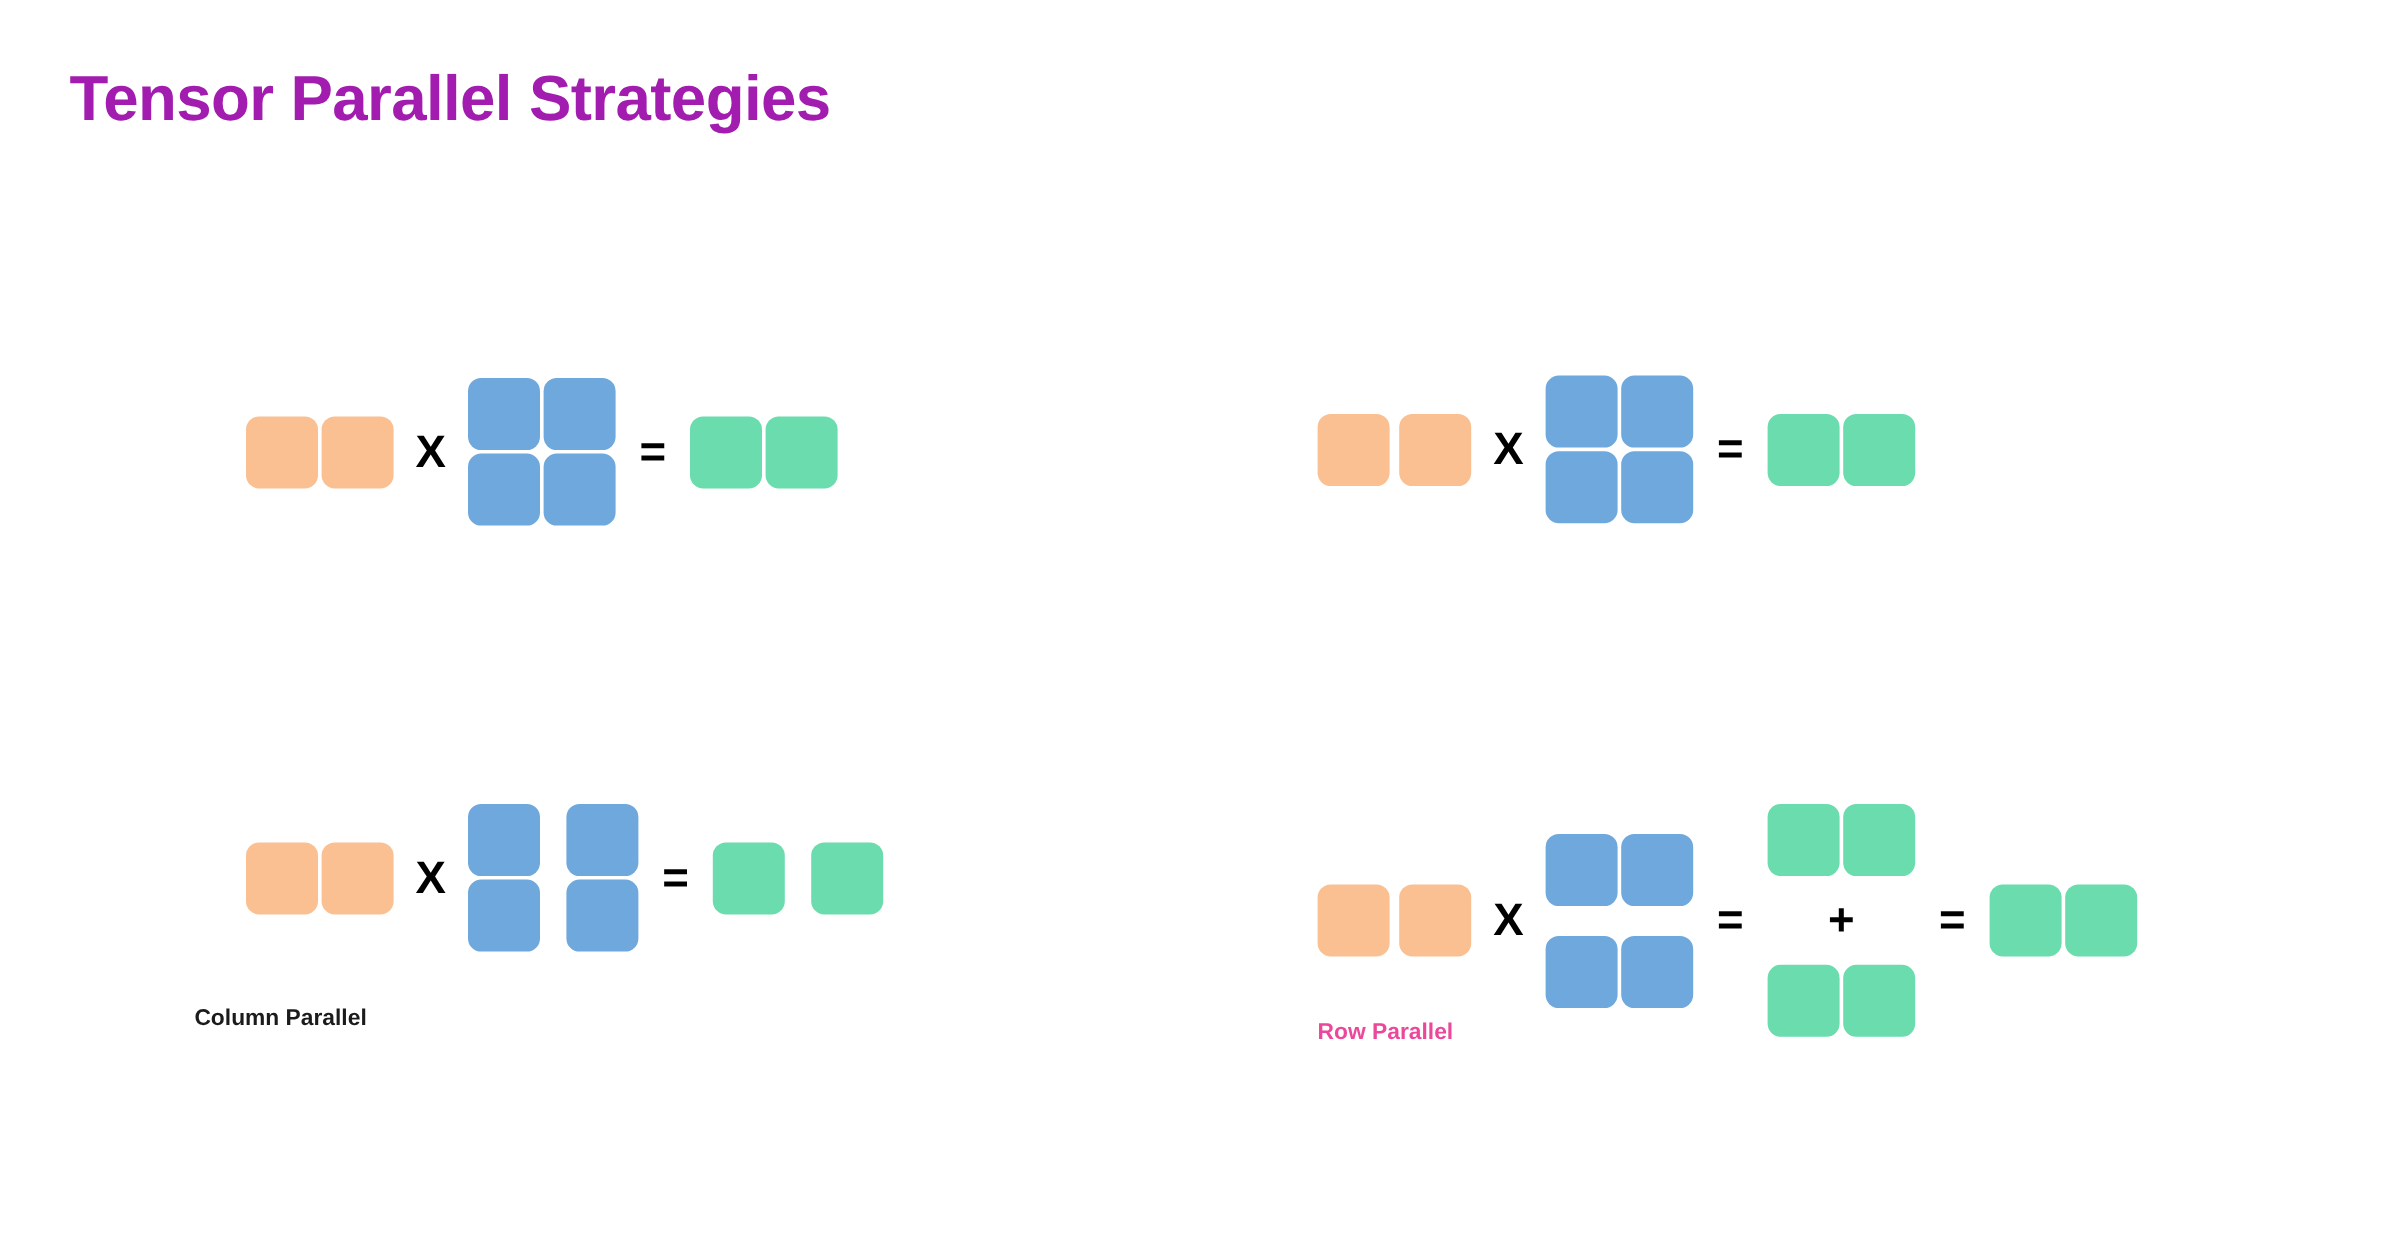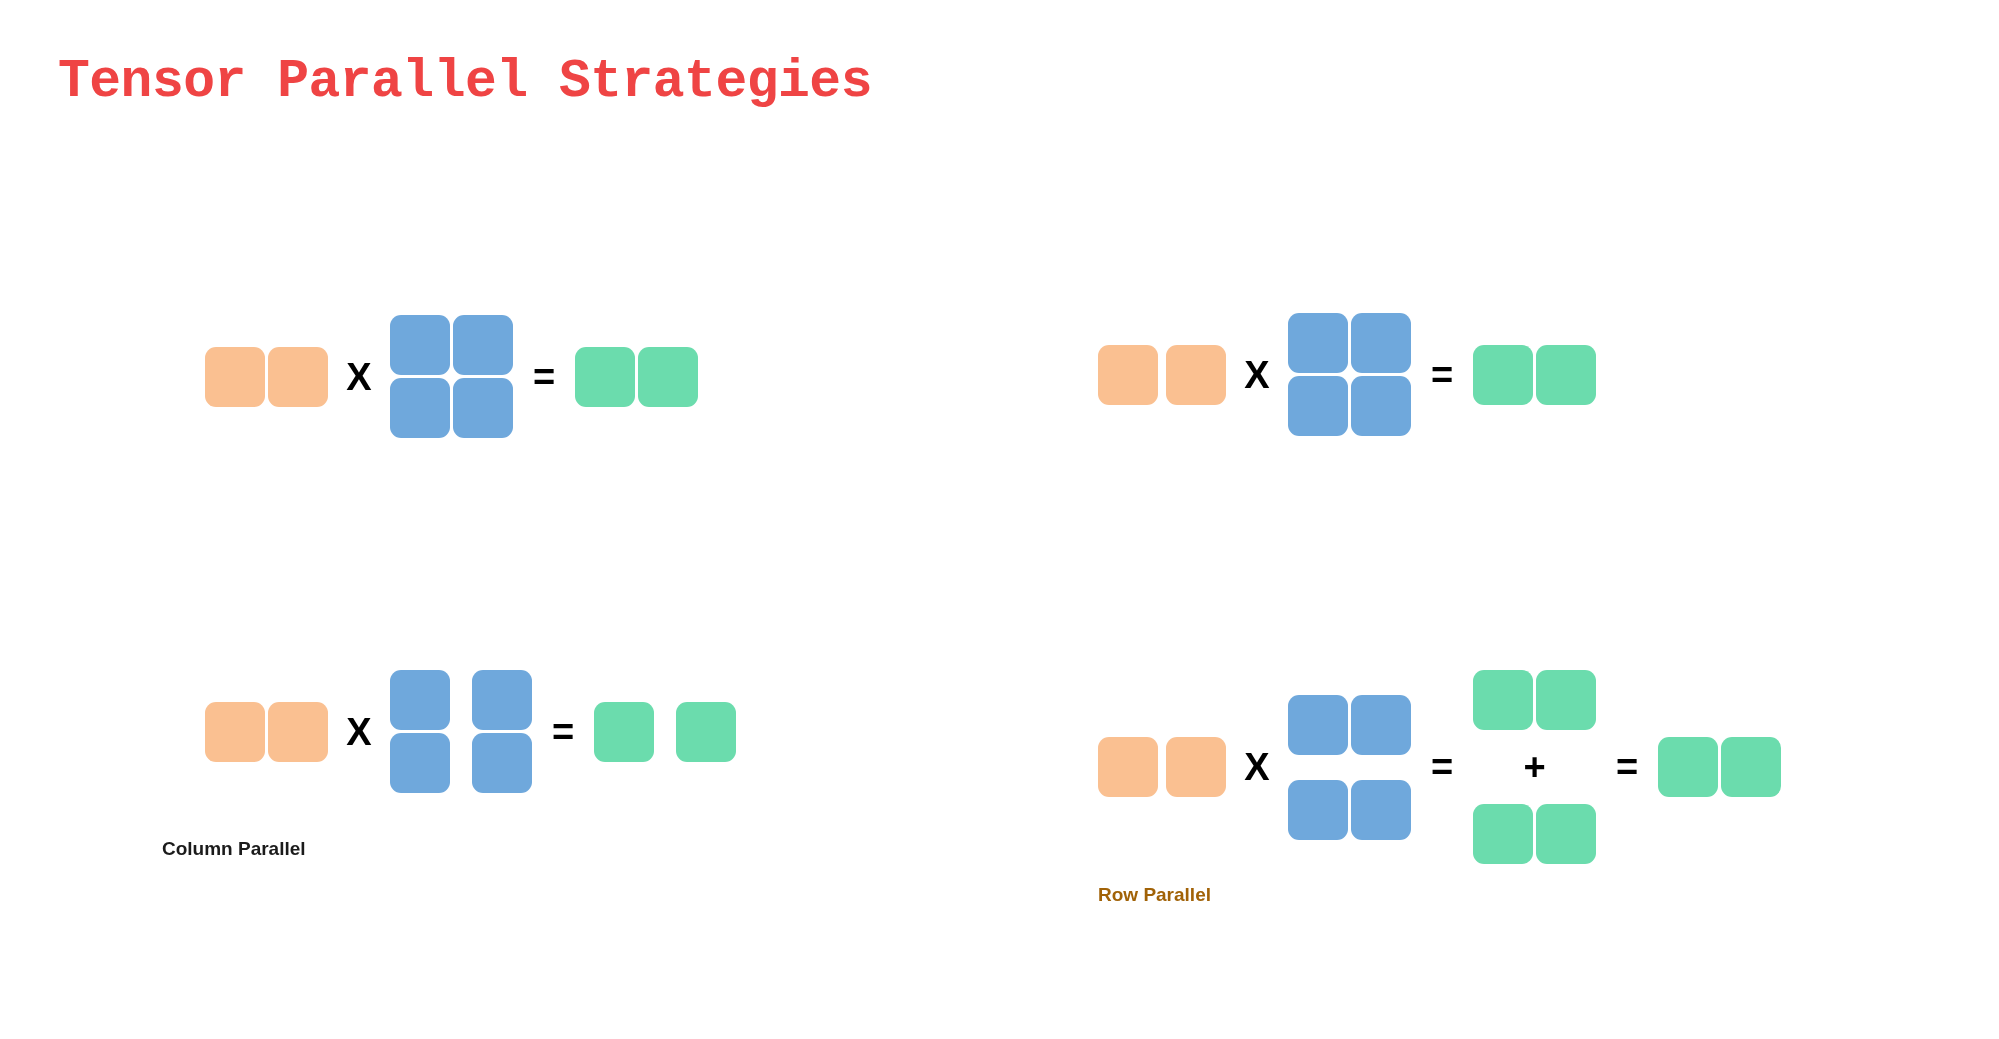--- a/index.html
+++ b/index.html
@@ -105,21 +105,21 @@
     position: absolute;
     font-size: 19px;
     font-weight: bold;
     color: #1b1b1b;
     white-space: nowrap;
   }
 </style>
 </head>
 <body style="background: rgb(255, 255, 255);">
 
-<div id="page-title" style="color: #ef4444; font-family: Liberation Mono, monospace;">Tensor Parallel Strategies</div>
+<div id="page-title" style="color: #a21caf;">Tensor Parallel Strategies</div>
 
 <div class="diagram" style="left:205px; top:315px;">
   <div class="eq-row">
 
     <div class="matrix">
       <div class="mrow gap-tight-h">
         <div class="cell c-orange" style="background: rgb(250, 192, 145);"></div>
         <div class="cell c-orange" style="background: rgb(250, 192, 145);"></div>
       </div>
     </div>
@@ -269,13 +269,13 @@
     <div class="matrix">
       <div class="mrow gap-tight-h">
         <div class="cell c-green" style="background: rgb(107, 220, 173);"></div>
         <div class="cell c-green" style="background: rgb(107, 220, 173);"></div>
       </div>
     </div>
 
   </div>
 </div>
 
-<div class="strategy-label" style="left: 1098px; top: 884px; color: #a16207;">Row Parallel</div>
+<div class="strategy-label" style="left: 1098px; top: 850px; color: #ec4899;">Row Parallel</div>
 
 </body></html>

